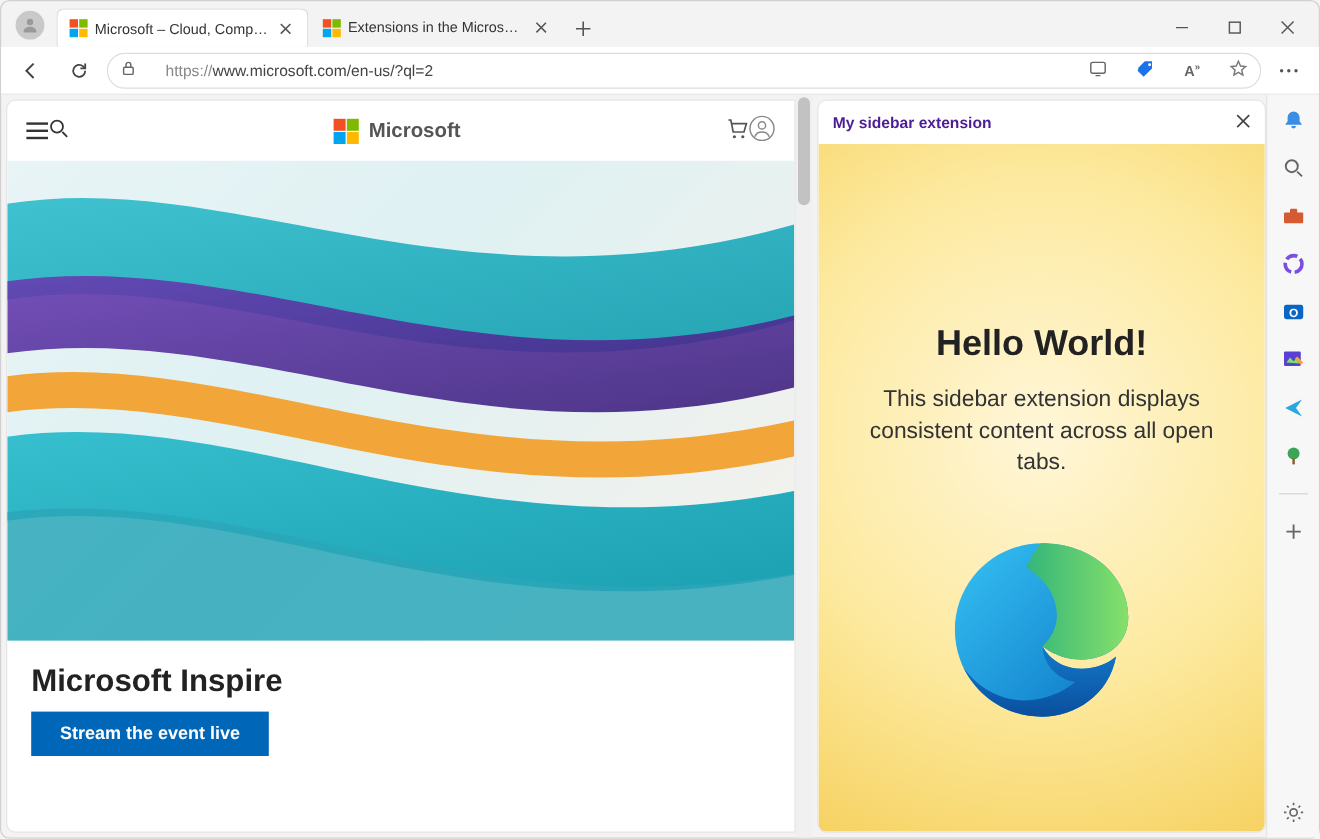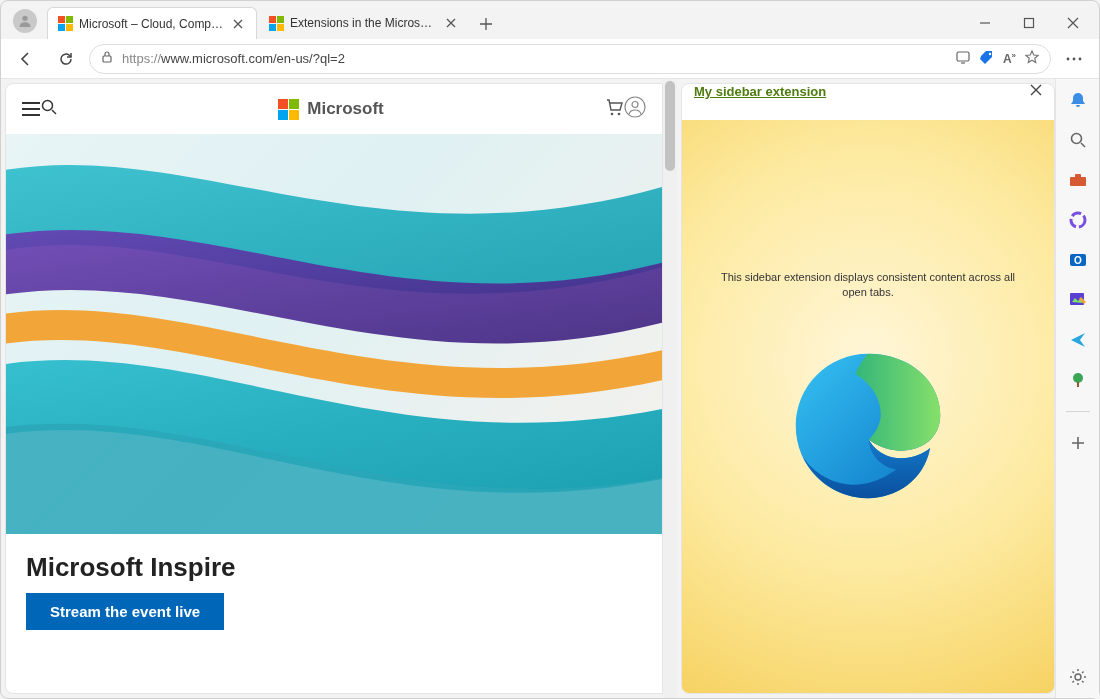--- a/index.html
+++ b/index.html
@@ -16,21 +16,21 @@
   .tab.inactive { background: transparent; }
   .tab-title { white-space: nowrap; overflow: hidden; text-overflow: ellipsis; flex:1; }
   .tab-close { width: 16px; height: 16px; display:flex; align-items:center; justify-content:center; color:#555; }
   .new-tab { width: 30px; height: 30px; display:flex; align-items:center; justify-content:center; color:#555; }
   .win-controls { display:flex; }
   .win-btn { width: 44px; height: 32px; display:flex; align-items:center; justify-content:center; color:#555; }
 
   
   .toolbar { height: 40px; background:#fff; display:flex; align-items:center; padding: 0 8px; gap:6px; border-bottom:1px solid #e5e5e5; }
   .tbtn { width:34px; height:30px; display:flex; align-items:center; justify-content:center; color:#555; border-radius:4px; }
-  .addr { flex:1; height:30px; border:1px solid #ddd; border-radius:15px; display:flex; align-items:center; padding:0 10px; gap:8px; color:#666; font-size:13px; background:#fff;}
+  .addr { flex:1; height:30px; border:1px solid #ddd; border-radius:15px; display:flex; align-items:center; padding:0 10px; gap:24px; color:#666; font-size:13px; background:#fff;}
   .addr-text { flex:1; color:#444; }
   .addr-text .proto { color:#888; }
 
   
   .chrome-body { flex:1; display:flex; min-height:0; }
   .page-wrap { flex:1; display:flex; min-height:0; position:relative; }
 
   .main-col { flex:1; display:flex; flex-direction:column; background:#fff; border-radius:8px 0 0 8px; overflow:hidden; margin:4px 0 4px 4px; position:relative; border:1px solid #e5e5e5;}
   .site-header { height:50px; display:flex; align-items:center; padding:0 16px; }
   .hamburger { display:flex; flex-direction:column; gap:4px; }
@@ -44,25 +44,25 @@
   .hero svg { position:absolute; inset:0; width:100%; height:100%; }
   .article { padding:18px 20px 20px; }
   .article h1 { font-size:26px; font-weight:700; color:#222; margin-bottom:10px; }
   .article p { font-size:15px; color:#333; line-height:1.4; margin-bottom:18px; }
   .cta { display:inline-block; background:#0067b8; color:#fff; font-weight:600; font-size:15px; padding:10px 24px; }
 
   .vscroll { width:14px; background:#f0f0f0; display:flex; flex-direction:column; }
   .vscroll-thumb { width:10px; margin:2px auto 0; height:90px; background:#c2c2c2; border-radius:5px; }
 
   .side-panel { width:374px; margin:4px 0 4px 4px; background:#fff; border:1px solid #e5e5e5; border-radius:8px; display:flex; flex-direction:column; overflow:hidden; }
-  .side-head { height:36px; display:flex; padding:0 12px; font-size:13px; font-weight:600; color:#4d7c0f;text-decoration:underline; }
+  .side-head { height:36px; display:flex; align-items:center; padding:0 12px; font-size:13px; font-weight:600; color:#4c1d95; }
   .side-head .close { margin-left:auto; }
   .side-body { flex:1; background: radial-gradient(circle at 50% 42%, #fff6d8 0%, #fdeaa0 55%, #f6d262 100%); display:flex; flex-direction:column; align-items:center; padding:150px 30px 20px; text-align:center; }
   .side-body h2 { font-size:30px; font-weight:700; color:#222; margin-bottom:16px;}
-  .side-body p { font-size:11px; color:#333; line-height:1.4; margin-bottom:40px;}
+  .side-body p { font-size:19px; color:#333; line-height:1.4; margin-bottom:40px;}
   .edge-logo { width:170px; height:170px; }
 
   .right-rail { width:44px; background:#f7f7f7; border-left:1px solid #e5e5e5; display:flex; flex-direction:column; align-items:center; padding-top:8px; gap:14px; }
   .rail-item { width:26px; height:26px; display:flex; align-items:center; justify-content:center; border-radius:4px; }
   .rail-sep { width:24px; height:1px; background:#d5d5d5; margin:4px 0; }
   .rail-spacer { flex:1; }
 
   .ico-favicon { display:grid; grid-template-columns: 7px 7px; grid-template-rows: 7px 7px; gap:1px;}
   .ico-favicon div:nth-child(1){background:#f25022;} .ico-favicon div:nth-child(2){background:#7fba00;}
   .ico-favicon div:nth-child(3){background:#00a4ef;} .ico-favicon div:nth-child(4){background:#ffb900;}
@@ -239,20 +239,21 @@
       </div>
 
       <div class="side-panel">
         <div class="side-head">
             <span>My sidebar extension</span>
           <span class="close"><svg width="12" height="12" viewBox="0 0 12 12">
                 <path d="M1 1l10 10M11 1L1 11" stroke="#444" stroke-width="1.4"></path>
               </svg></span>
         </div>
         <div class="side-body">
+          <h2>Hello World!</h2>
           <p>This sidebar extension displays consistent content across all open tabs.</p>
           <svg class="edge-logo" viewBox="0 0 200 200">
             <defs>
               <linearGradient id="eg1" x1="0" y1="0" x2="1" y2="1">
                   <stop offset="0" stop-color="#36c2f3"></stop>
                   <stop offset="1" stop-color="#0b74c5"></stop>
                 </linearGradient>
               <linearGradient id="eg2" x1="0" y1="0" x2="1" y2="0">
                   <stop offset="0" stop-color="#34b67a"></stop>
                   <stop offset="1" stop-color="#86e06a"></stop>

